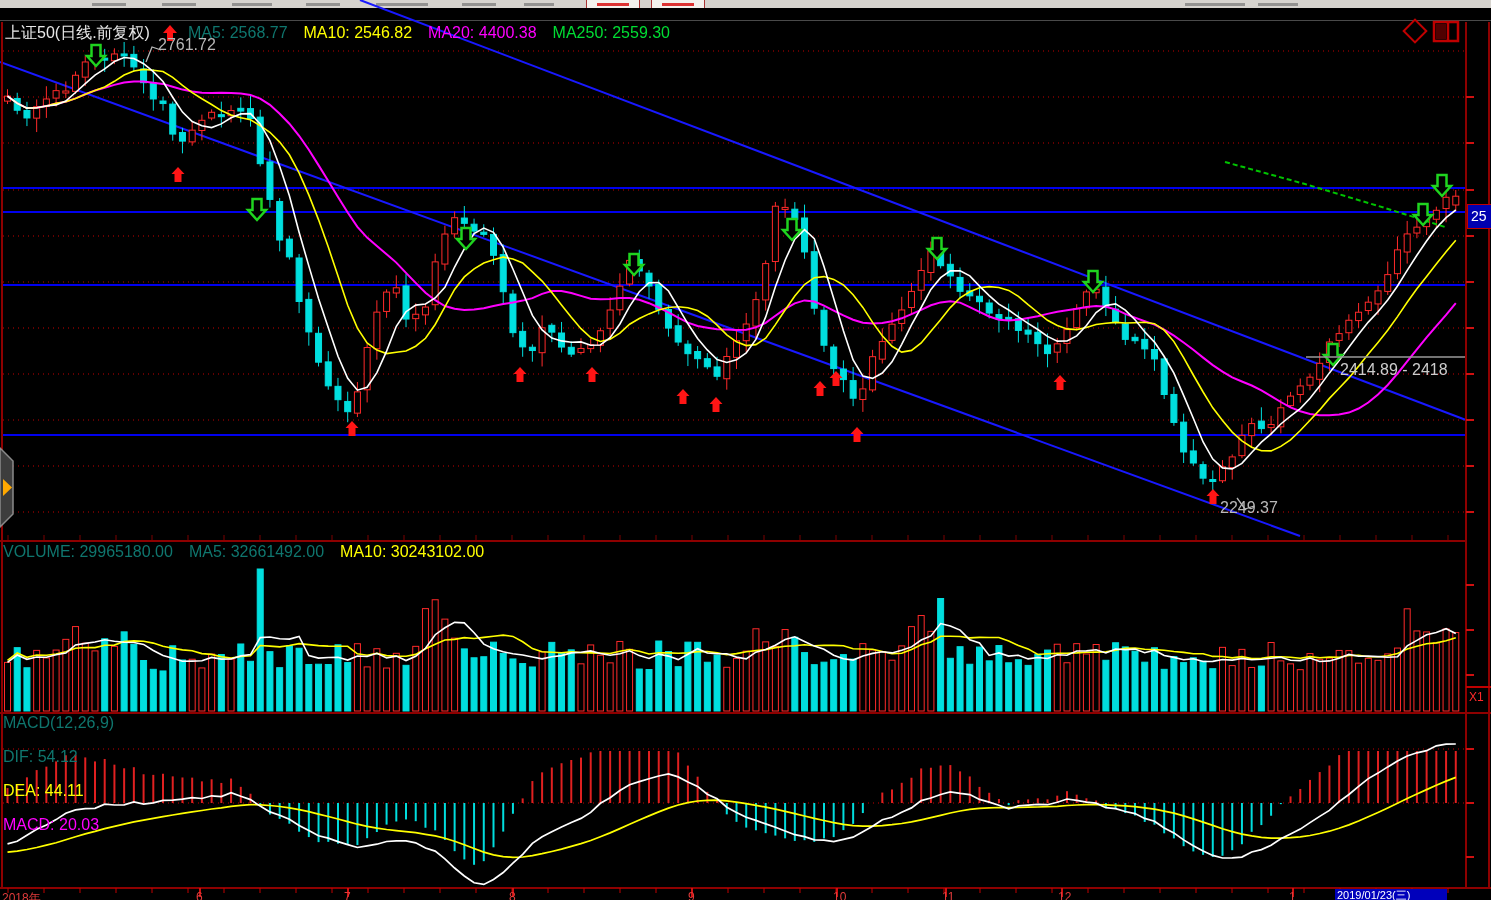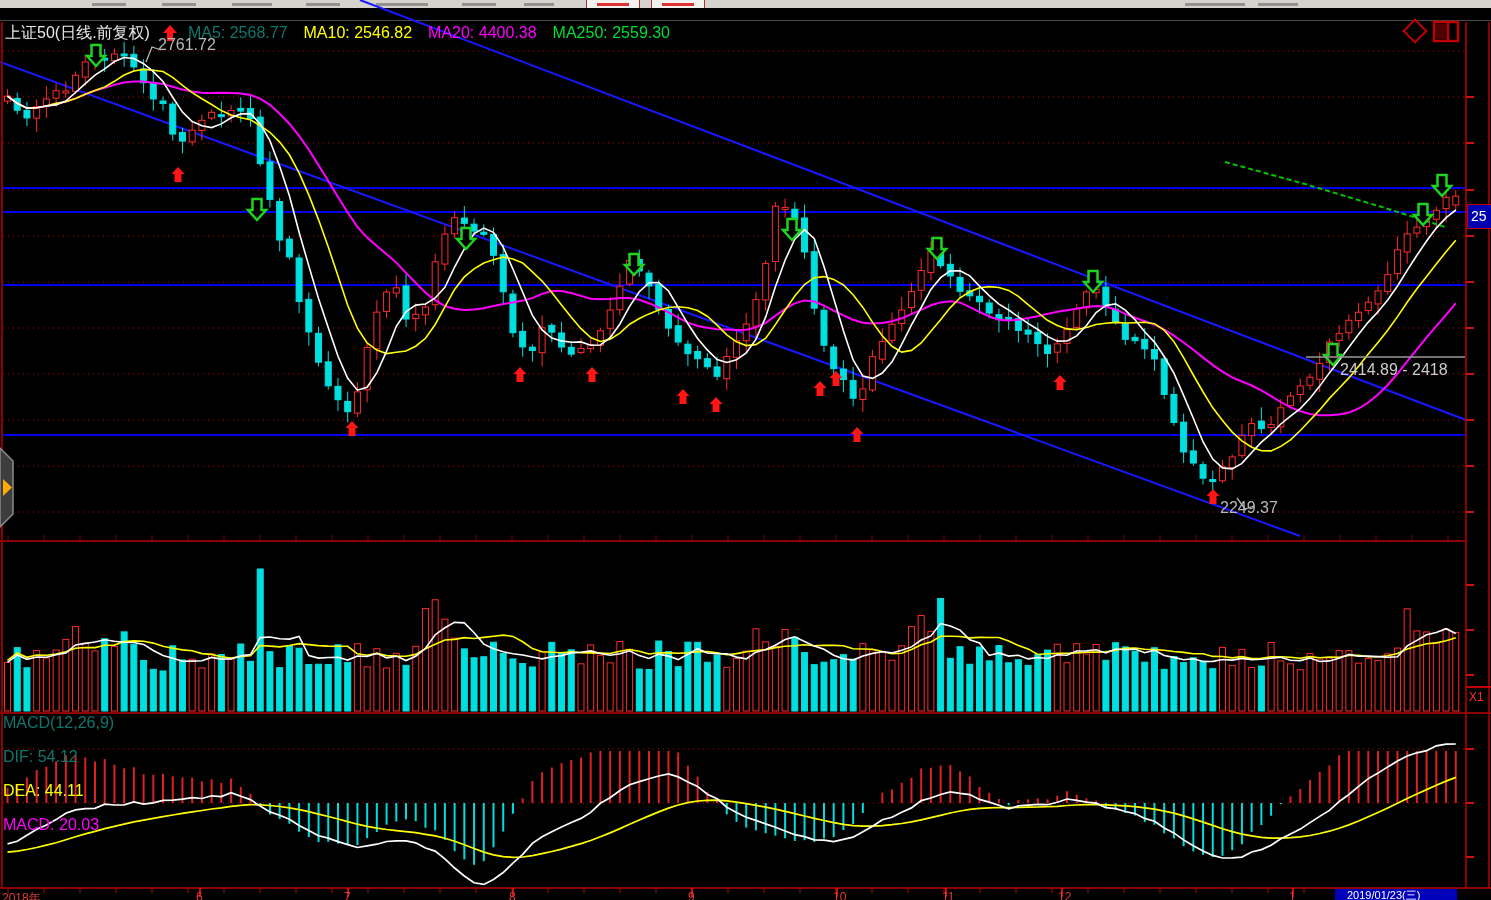--- a/index.html
+++ b/index.html
@@ -12,21 +12,21 @@
   #topline{position:absolute;left:0;top:20px;width:1491px;height:1px;background:#4a4a4a;}
   #chart-svg{position:absolute;left:0;top:0;}
   .hdr{position:absolute;display:flex;gap:16px;white-space:nowrap;font-size:16px;line-height:18px;letter-spacing:0;}
   .ann{position:absolute;white-space:nowrap;}
   #price-box{position:absolute;left:1467px;top:204px;width:23px;height:23px;background:#0000b0;
              border:1px solid #c00000;color:#fff;font-size:14px;line-height:23px;padding-left:3px;}
   #x1-label{position:absolute;left:1469px;top:690px;color:#ff2a2a;font-size:12px;}
   #year-label{position:absolute;left:2px;top:890px;color:#e23b3b;font-size:12px;}
   .month{position:absolute;top:890px;color:#e23b3b;font-size:12px;}
   #date-box{position:absolute;left:1335px;top:889px;width:110px;height:11px;background:#0000bb;
-            color:#fff;font-size:11px;line-height:12px;overflow:hidden;white-space:nowrap;padding-left:12px;}
+            color:#fff;font-size:11px;line-height:12px;overflow:hidden;white-space:nowrap;padding-left:2px;}
   .w{color:#e8e8e8}.y{color:#ffff00}.m{color:#ff00ff}.g{color:#00dd33}.wh{color:#0f766e}
 </style>
 </head>
 <body>
 
 <div id="page">
 
   <div id="toolbar">
     <div class="tb-mark" style="left:92px;width:34px"></div>
     <div class="tb-mark" style="left:162px;width:34px"></div>
@@ -824,20 +824,25 @@
       <svg width="16" height="18">
           <polygon points="8,1 15,9 11,9 11,17 5,17 5,9 1,9" fill="#ff1515"></polygon>
         </svg>
     </span>
     <span class="wh">MA5: 2568.77</span>
     <span class="y">MA10: 2546.82</span>
     <span class="m">MA20: 4400.38</span>
     <span class="g">MA250: 2559.30</span>
   </div>
 
+  <div class="hdr" style="left:3px;top:543px;">
+    <span class="wh">VOLUME: 29965180.00</span>
+    <span class="wh">MA5: 32661492.00</span>
+    <span class="y">MA10: 30243102.00</span>
+  </div>
 
   <div class="hdr" style="left:3px;top:714px;flex-direction:column;">
     <span class="wh">MACD(12,26,9)</span>
     <span class="wh">DIF: 54.12</span>
     <span class="y">DEA: 44.11</span>
     <span class="m">MACD: 20.03</span>
   </div>
 
   <span class="ann" style="left:158px;top:36px;color:#b8b8b8;font-size:16px">2761.72</span>
   <span class="ann" style="left:1220px;top:499px;color:#b8b8b8;font-size:16px">2249.37</span>

